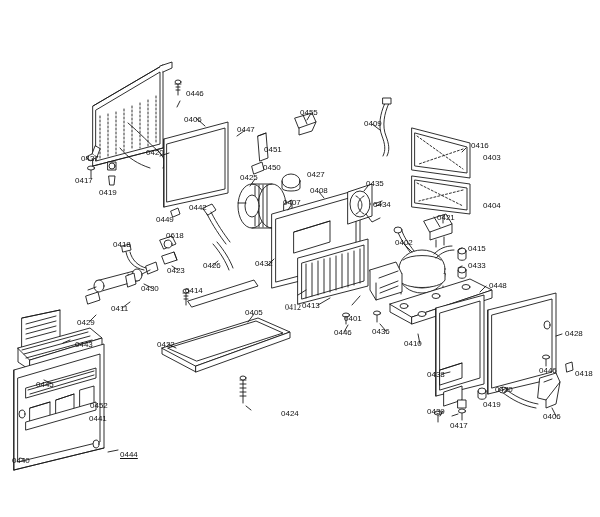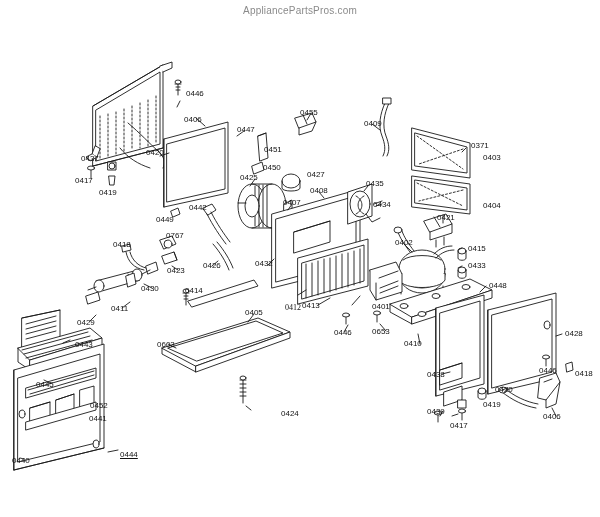--- a/index.html
+++ b/index.html
@@ -44,21 +44,20 @@
     position: absolute;
     left: 0;
     top: 0;
   }
 </style>
 </head>
 <body>
 
 <div id="page">
 
-  <div id="watermark">AppliancePartsPros.com</div>
 
   <div id="diagram">
 
     <svg class="svgwrap" width="600" height="470" viewBox="0 0 600 470">
       <g fill="none" stroke="#1a1a1a" stroke-width="0.9" stroke-linejoin="round" stroke-linecap="round">
 
         <g>
           <path d="M93 88 L163 47 L163 130 L93 148 Z" fill="#ffffff"></path>
           <path d="M93 88 L163 47"></path>
           <path d="M96 92 L160 54 L160 126 L96 143 Z"></path>
@@ -419,61 +418,61 @@
         <path d="M251 392 L246 388"></path>
         <path d="M443 393 L440 398"></path>
       </g>
     </svg>
 
     <div class="label" style="left:186px; top:71px;">0446</div>
     <div class="label" style="left:184px; top:97px;">0406</div>
     <div class="label" style="left:237px; top:107px;">0447</div>
     <div class="label" style="left:300px; top:90px;">0455</div>
     <div class="label" style="left:364px; top:101px;">0409</div>
-    <div class="label" style="left:471px; top:123px;">0371</div>
+    <div class="label" style="left:471px; top:123px;">0416</div>
     <div class="label" style="left:483px; top:135px;">0403</div>
     <div class="label" style="left:483px; top:183px;">0404</div>
     <div class="label" style="left:81px; top:136px;">0437</div>
     <div class="label" style="left:75px; top:158px;">0417</div>
     <div class="label" style="left:99px; top:170px;">0419</div>
     <div class="label" style="left:146px; top:130px;">0420</div>
     <div class="label" style="left:264px; top:127px;">0451</div>
     <div class="label" style="left:263px; top:145px;">0450</div>
     <div class="label" style="left:307px; top:152px;">0427</div>
     <div class="label" style="left:240px; top:155px;">0425</div>
     <div class="label" style="left:310px; top:168px;">0408</div>
     <div class="label" style="left:283px; top:180px;">0407</div>
     <div class="label" style="left:366px; top:161px;">0435</div>
     <div class="label" style="left:373px; top:182px;text-align:center;">0434</div>
     <div class="label" style="left:437px; top:195px;">0421</div>
     <div class="label" style="left:156px; top:197px;">0449</div>
     <div class="label" style="left:189px; top:185px;text-align:right;">0442</div>
-    <div class="label" style="left:166px; top:213px;">0767</div>
+    <div class="label" style="left:166px; top:213px;">0618</div>
     <div class="label" style="left:113px; top:222px;">0418</div>
     <div class="label" style="left:395px; top:220px;">0402</div>
     <div class="label" style="left:468px; top:226px;">0415</div>
     <div class="label" style="left:468px; top:243px;">0433</div>
     <div class="label" style="left:167px; top:248px;">0423</div>
     <div class="label" style="left:203px; top:243px;">0426</div>
     <div class="label" style="left:255px; top:241px;text-align:right;">0432</div>
     <div class="label" style="left:489px; top:263px;">0448</div>
     <div class="label" style="left:141px; top:266px;">0430</div>
     <div class="label" style="left:185px; top:268px;">0414</div>
     <div class="label" style="left:285px; top:285px;font-family:Liberation Serif, serif;">0412</div>
     <div class="label" style="left:302px; top:283px;">0413</div>
-    <div class="label" style="left:344px; top:284px;margin-left:28px;">0401</div>
+    <div class="label" style="left:344px; top:296px;">0401</div>
     <div class="label" style="left:111px; top:286px;">0411</div>
     <div class="label" style="left:77px; top:300px;">0429</div>
     <div class="label" style="left:245px; top:290px;">0405</div>
     <div class="label" style="left:334px; top:310px;">0446</div>
-    <div class="label" style="left:372px; top:309px;">0653</div>
+    <div class="label" style="left:372px; top:309px;">0436</div>
     <div class="label" style="left:404px; top:321px;">0410</div>
     <div class="label" style="left:565px; top:311px;">0428</div>
     <div class="label" style="left:75px; top:322px;">0443</div>
-    <div class="label" style="left:157px; top:322px;">0603</div>
+    <div class="label" style="left:157px; top:322px;">0422</div>
     <div class="label" style="left:36px; top:362px;">0445</div>
     <div class="label" style="left:90px; top:383px;">0452</div>
     <div class="label" style="left:89px; top:396px;">0441</div>
     <div class="label" style="left:427px; top:352px;">0438</div>
     <div class="label" style="left:495px; top:367px;">0420</div>
     <div class="label" style="left:539px; top:348px;">0446</div>
     <div class="label" style="left:575px; top:351px;">0418</div>
     <div class="label" style="left:427px; top:389px;">0439</div>
     <div class="label" style="left:483px; top:382px;">0419</div>
     <div class="label" style="left:450px; top:403px;">0417</div>

